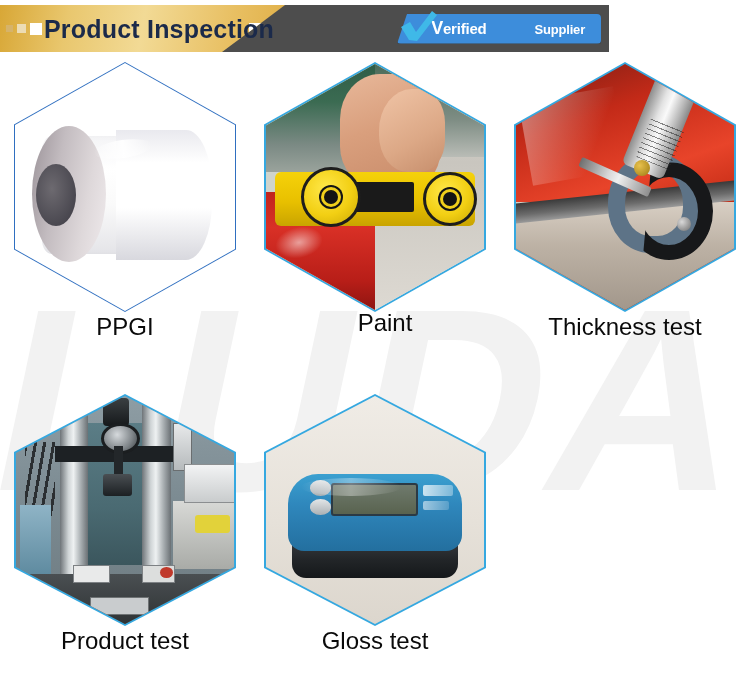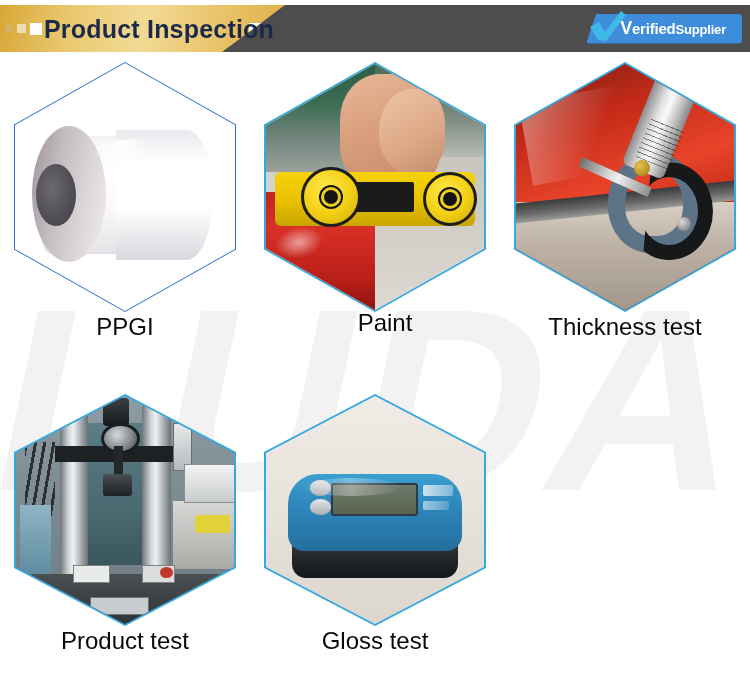--- a/index.html
+++ b/index.html
@@ -18,21 +18,21 @@
     display:flex;align-items:center;justify-content:center;
     font-size:260px;font-weight:bold;letter-spacing:6px;
     color:#f2f2f2;
     transform:skewX(-12deg);
     pointer-events:none;user-select:none;
     z-index:0;white-space:nowrap;
   }
 
   
   .header{
-    position:absolute;left:0;top:5px;width:750px;height:47px;
+    position:absolute;left:0;top:5px;width:609px;height:47px;
     z-index:5;overflow:hidden;
   }
   .hdr-dark{
     position:absolute;left:0;top:0;width:750px;height:47px;
     background:#4d4d4d;
   }
   .hdr-gold{
     position:absolute;left:0;top:0;width:340px;height:47px;
     background:linear-gradient(100deg,#d9a83a 0%,#e8c46a 22%,#f0d78f 44%,#e9c063 70%,#dca party 100%);
     background:linear-gradient(100deg,#d8a736 0%,#e9c76e 20%,#f2da95 42%,#e8bf62 68%,#d9a231 100%);
@@ -62,21 +62,21 @@
     padding:0 16px 0 34px;
     border-radius:4px;
     clip-path:polygon(10px 0, 100% 0, 100% 100%, 0 100%);
     box-shadow:0 1px 2px rgba(0,0,0,.35);
   }
   .badge-check{
     position:absolute;left:2px;top:-2px;width:40px;height:34px;z-index:2;
   }
   .badge-text{font-size:15px;color:#ffffff;font-weight:bold;white-space:nowrap;letter-spacing:-0.2px;}
   .badge-text .v{font-size:18px;}
-  .badge-text .sup{font-size:13px;font-weight:bold;}
+  .badge-text .sup{font-size:13px;font-weight:bold;margin-left:48px;}
 
   
   .grid{
     position:absolute;left:0;top:58px;width:750px;height:638px;
     display:grid;grid-template-columns:repeat(3,250px);grid-template-rows:330px 308px;
     z-index:2;
   }
   .cell{position:relative;display:flex;flex-direction:column;align-items:center;}
   .hexwrap{position:relative;width:222px;height:250px;margin-top:4px;}
   .hexwrap.r2{height:232px;margin-top:6px;}

